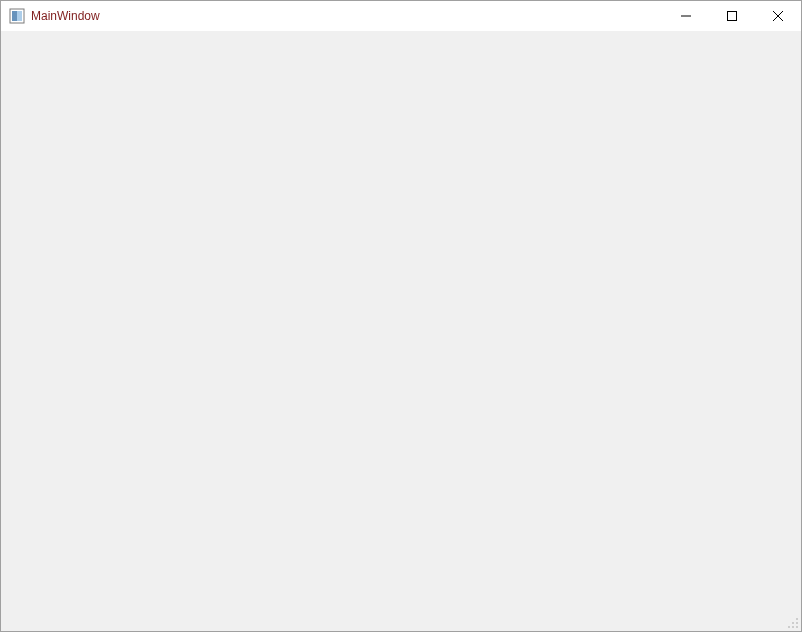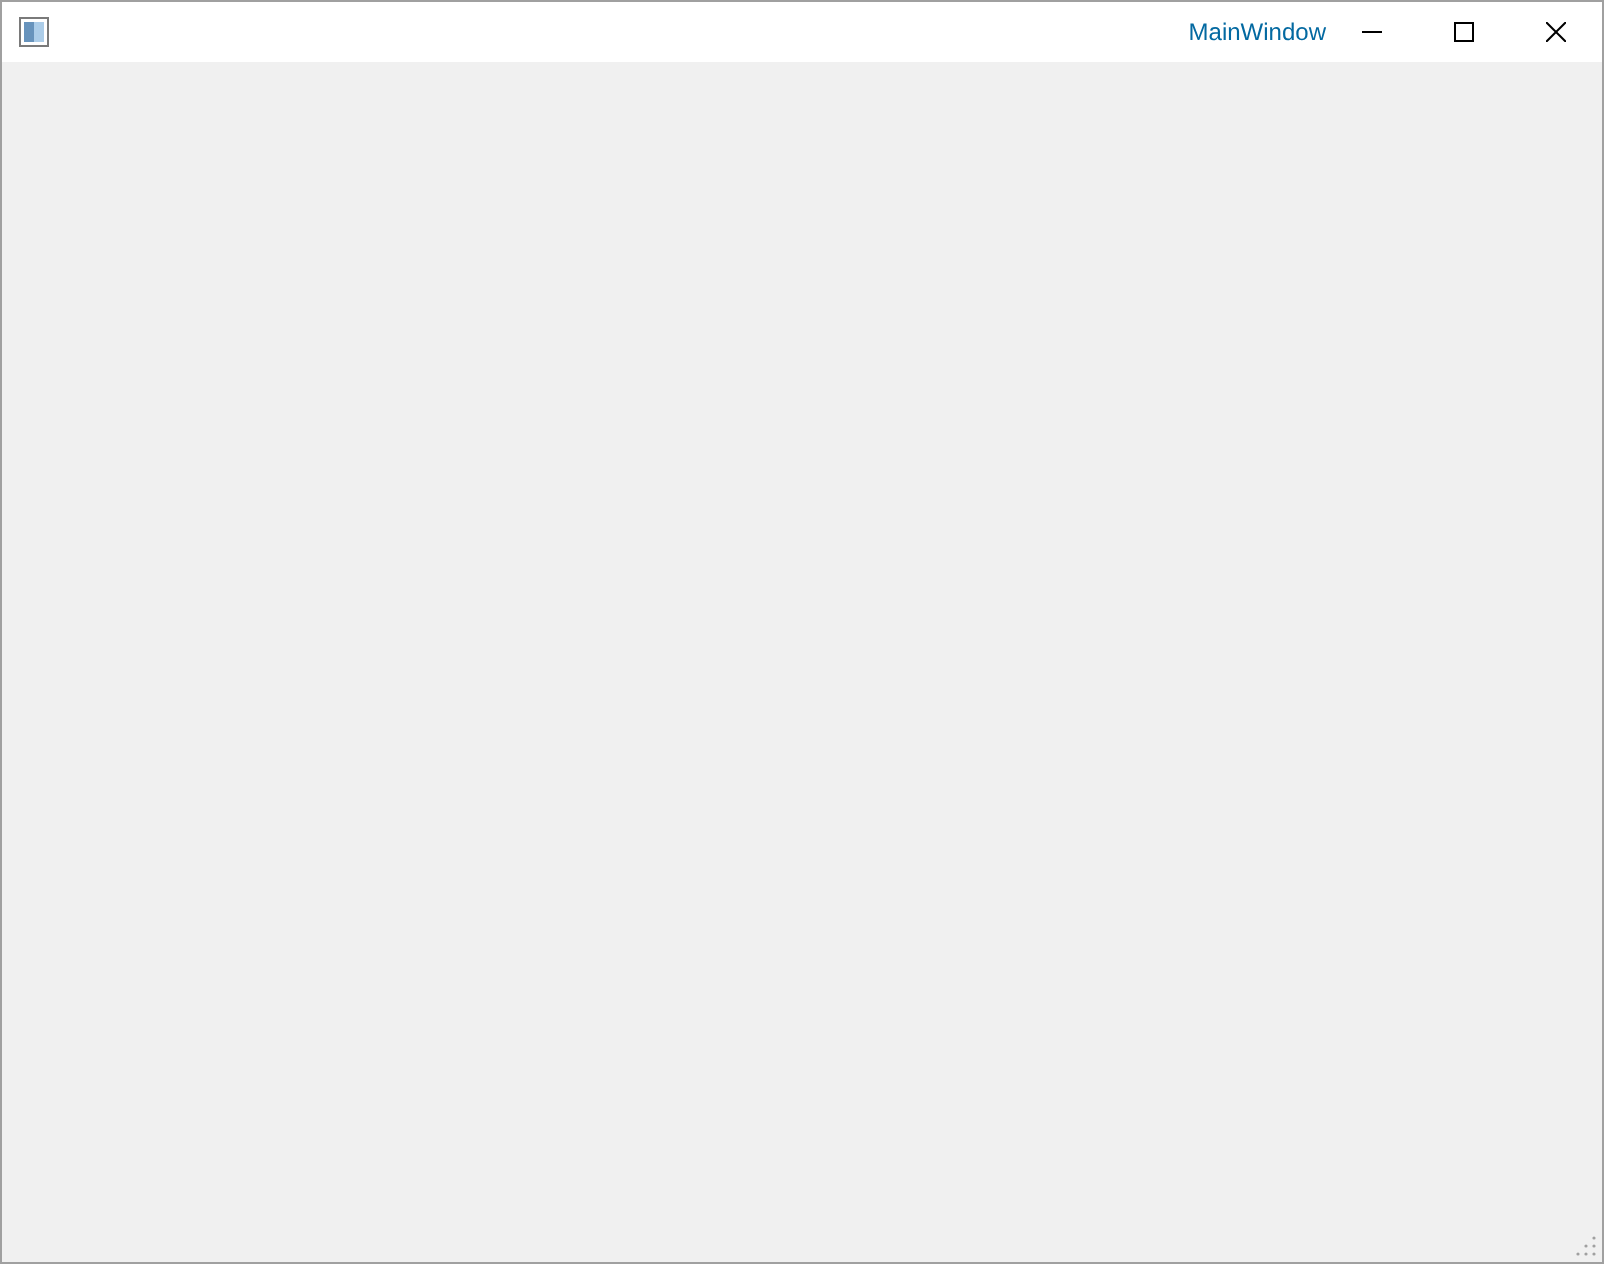--- a/index.html
+++ b/index.html
@@ -33,23 +33,22 @@
     .app-icon {
       width: 16px;
       height: 16px;
       margin-right: 6px;
       display: flex;
       align-items: center;
       justify-content: center;
     }
     .title-text {
       font-size: 12px;
-      color: #0369a1;
+      color: #7f1d1d;
       flex: 1;
-      text-align: right;
     }
     .window-controls {
       display: flex;
       height: 100%;
     }
     .win-btn {
       width: 46px;
       height: 100%;
       display: flex;
       align-items: center;

